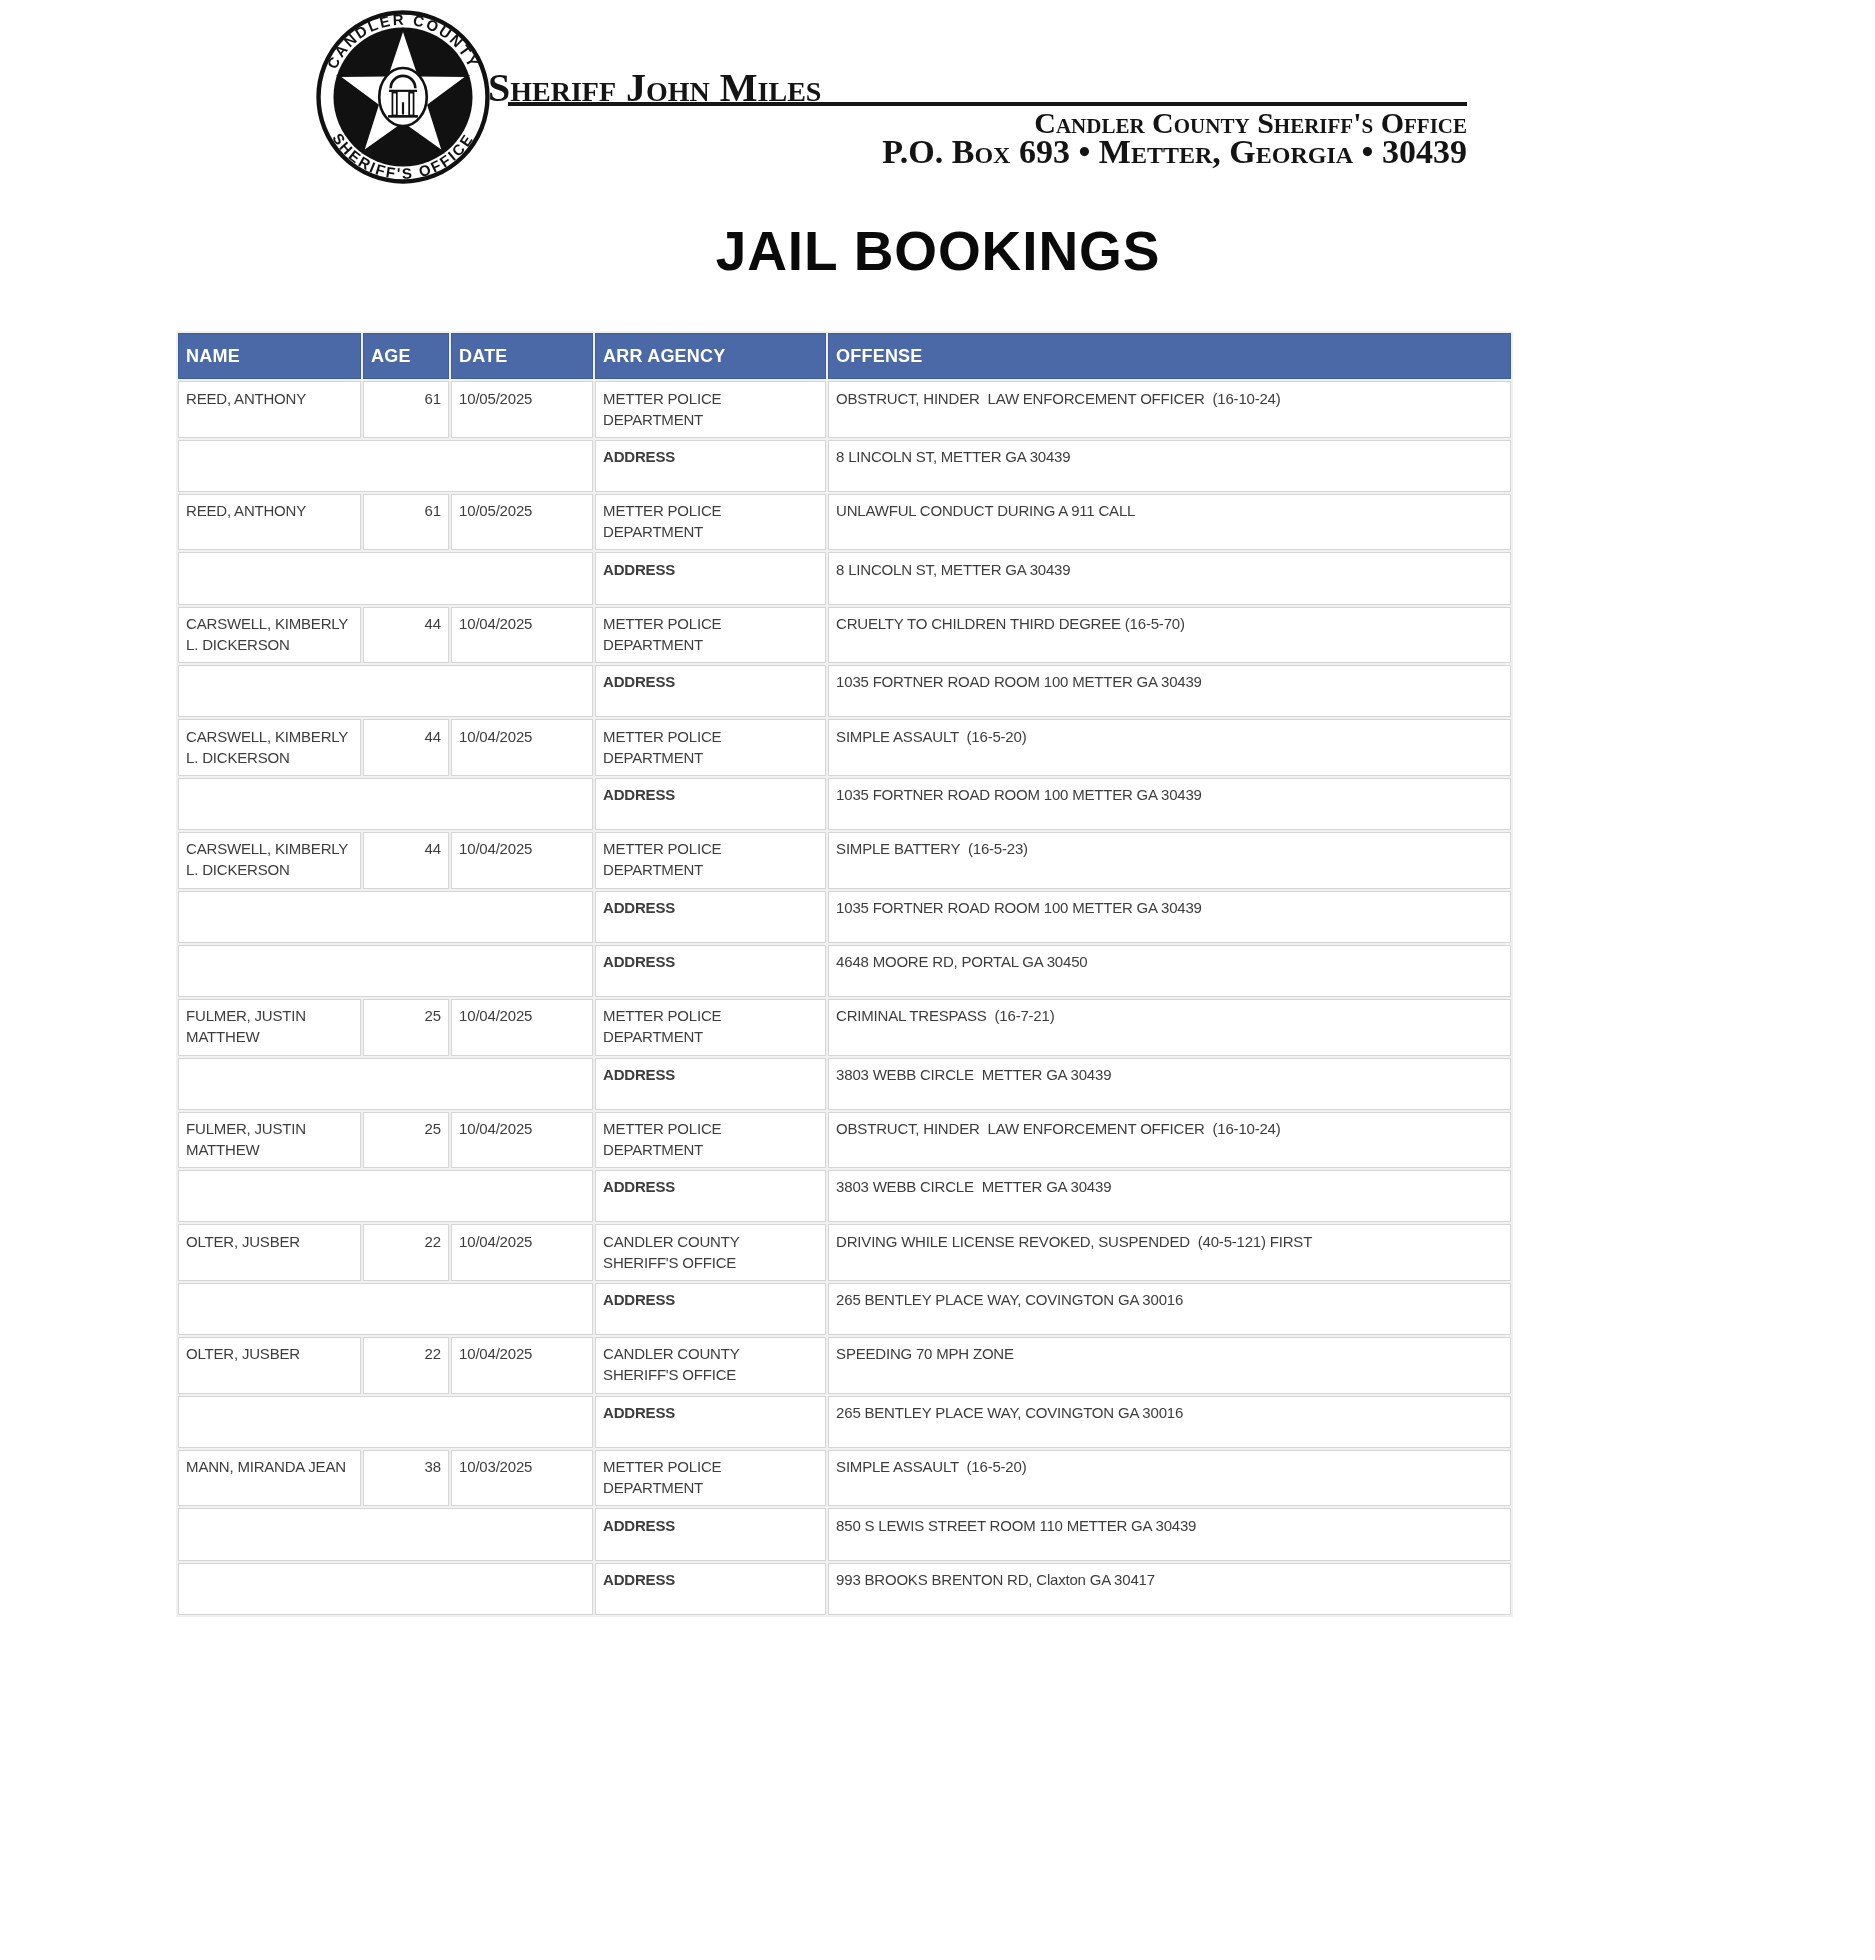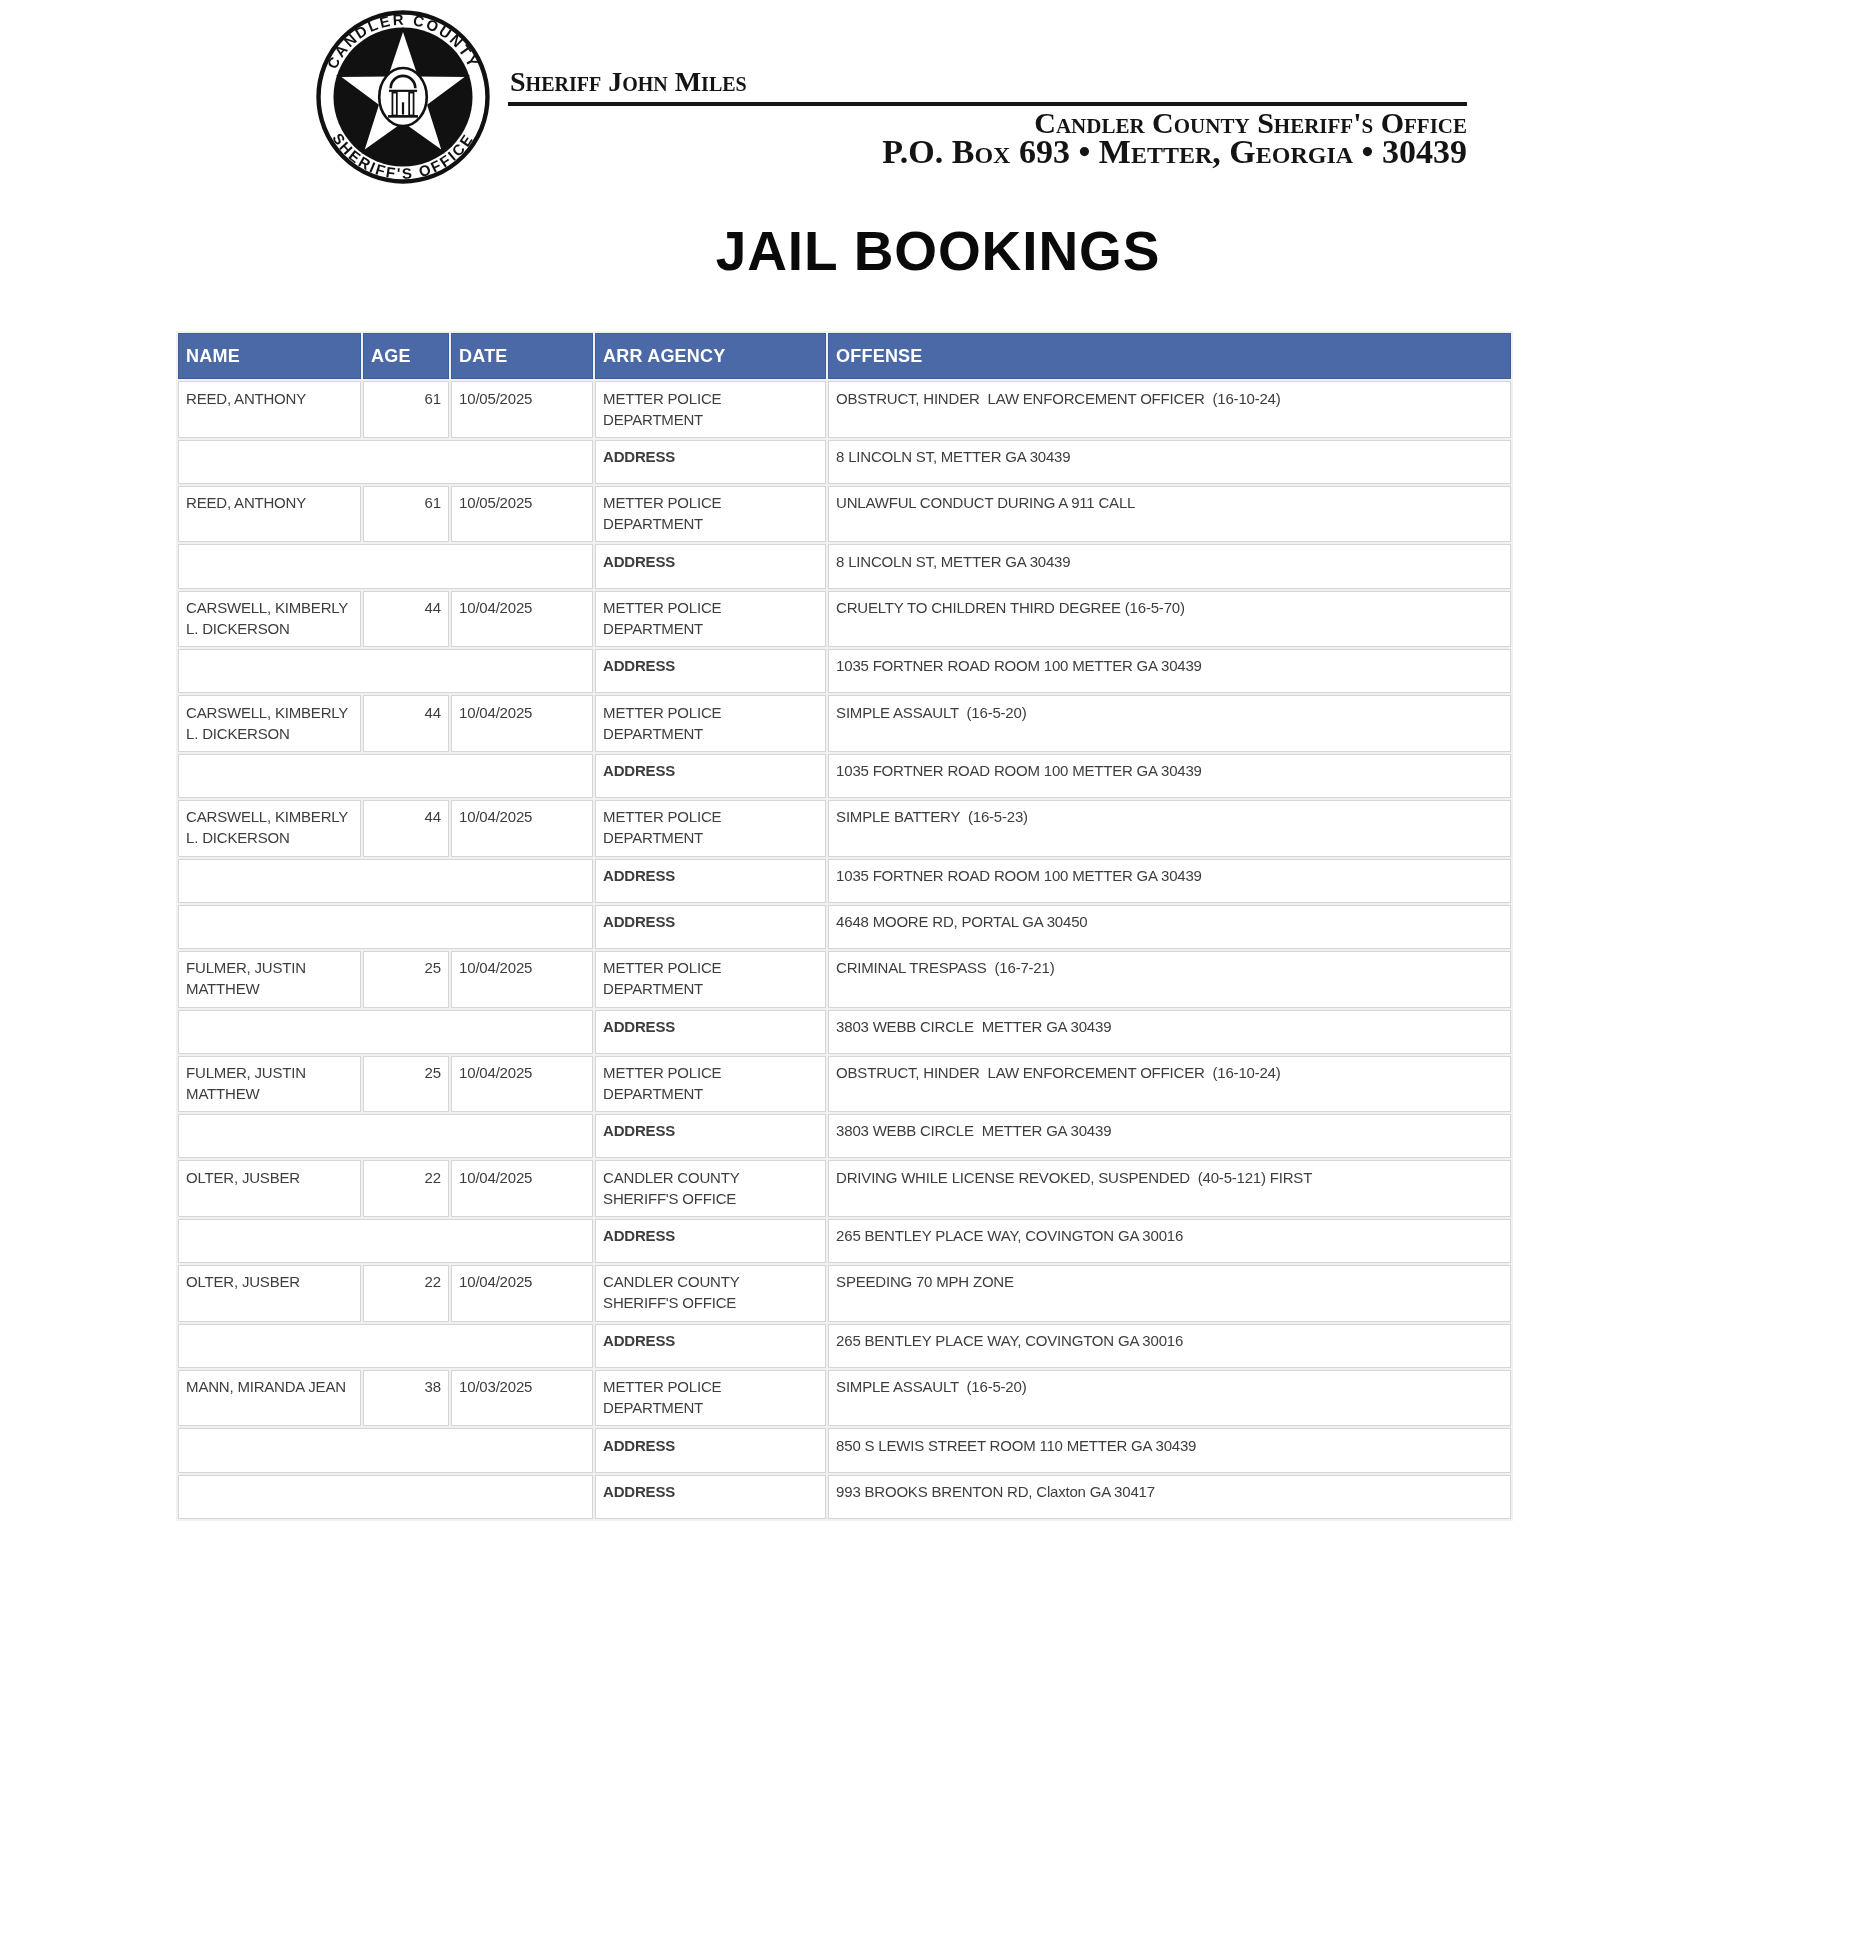--- a/index.html
+++ b/index.html
@@ -10,25 +10,25 @@
     position:relative;
     overflow:hidden;
   }
 
   
   .badge {
     position:absolute; left:315px; top:9px;
     width:176px; height:176px;
   }
   .sheriff-name {
-    position:absolute; left:510px; top:68px;
+    position:absolute; left:488px; top:68px;
     font-family:"Liberation Serif", serif;
     font-variant:small-caps;
     font-weight:bold;
-    font-size:28px;
+    font-size:40px;
     line-height:1;
     color:#141414;
     letter-spacing:0px;
     white-space:nowrap;
   }
   .letterhead-rule {
     position:absolute; left:508px; top:102px;
     width:959px; height:3.6px;
     background:#161616;
   }
@@ -97,21 +97,21 @@
     padding:5.3px 7.1px 7.1px 7.1px;
     font-size:15px;
     line-height:1.4;
     color:#3d3d3d;
     letter-spacing:-0.2px;
     white-space:pre-wrap;
     overflow-wrap:break-word;
   }
   td.cell-age { text-align:right; padding-right:6.2px; }
   td.cell-agency { padding-right:50px; }
-  tr.address-row td { padding-bottom:16px; }
+  tr.address-row td { padding-bottom:24px; }
   td.addr-label { font-weight:bold; color:#242424; letter-spacing:0; }
 </style>
 </head>
 <body>
 
 <div>
 
   <svg class="badge" viewBox="0 0 200 200">
     <defs>
       <path id="arcTop" d="M 18,100 A 82,82 0 0 1 182,100"></path>

